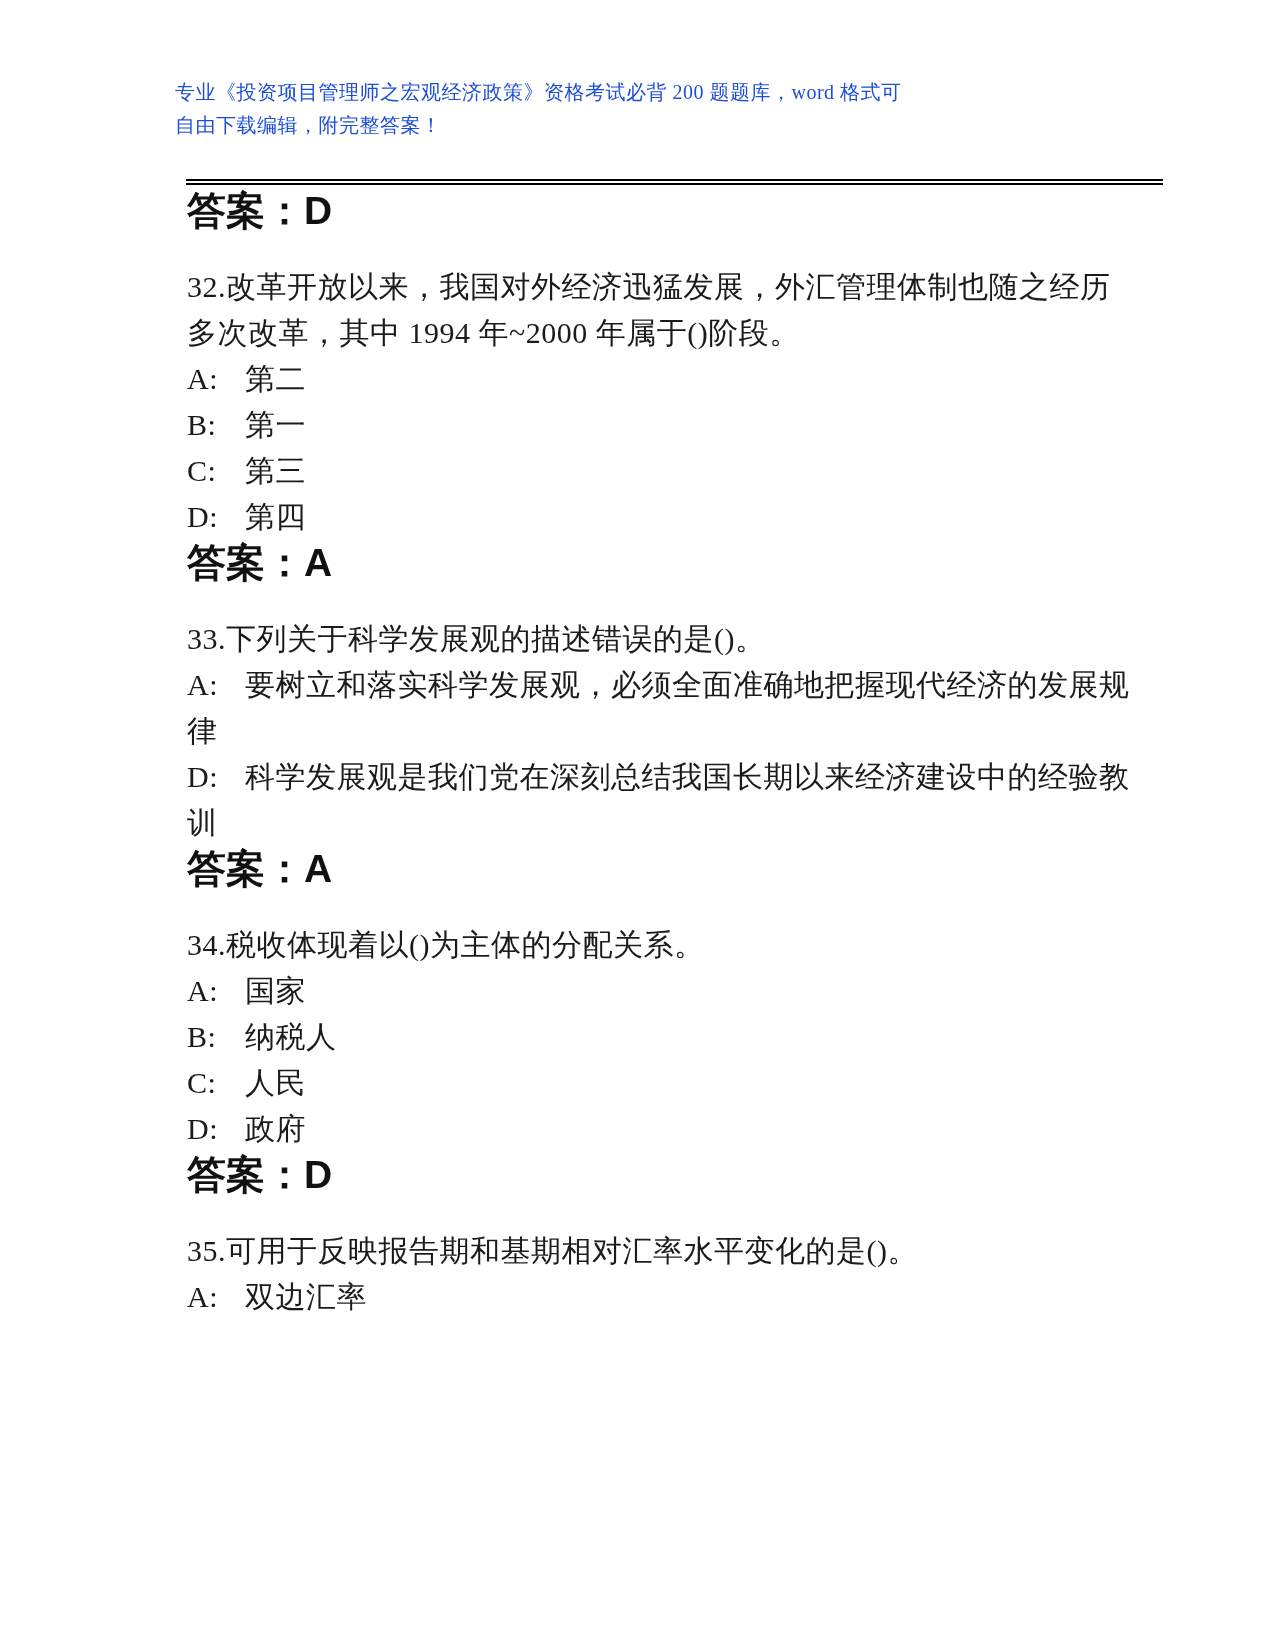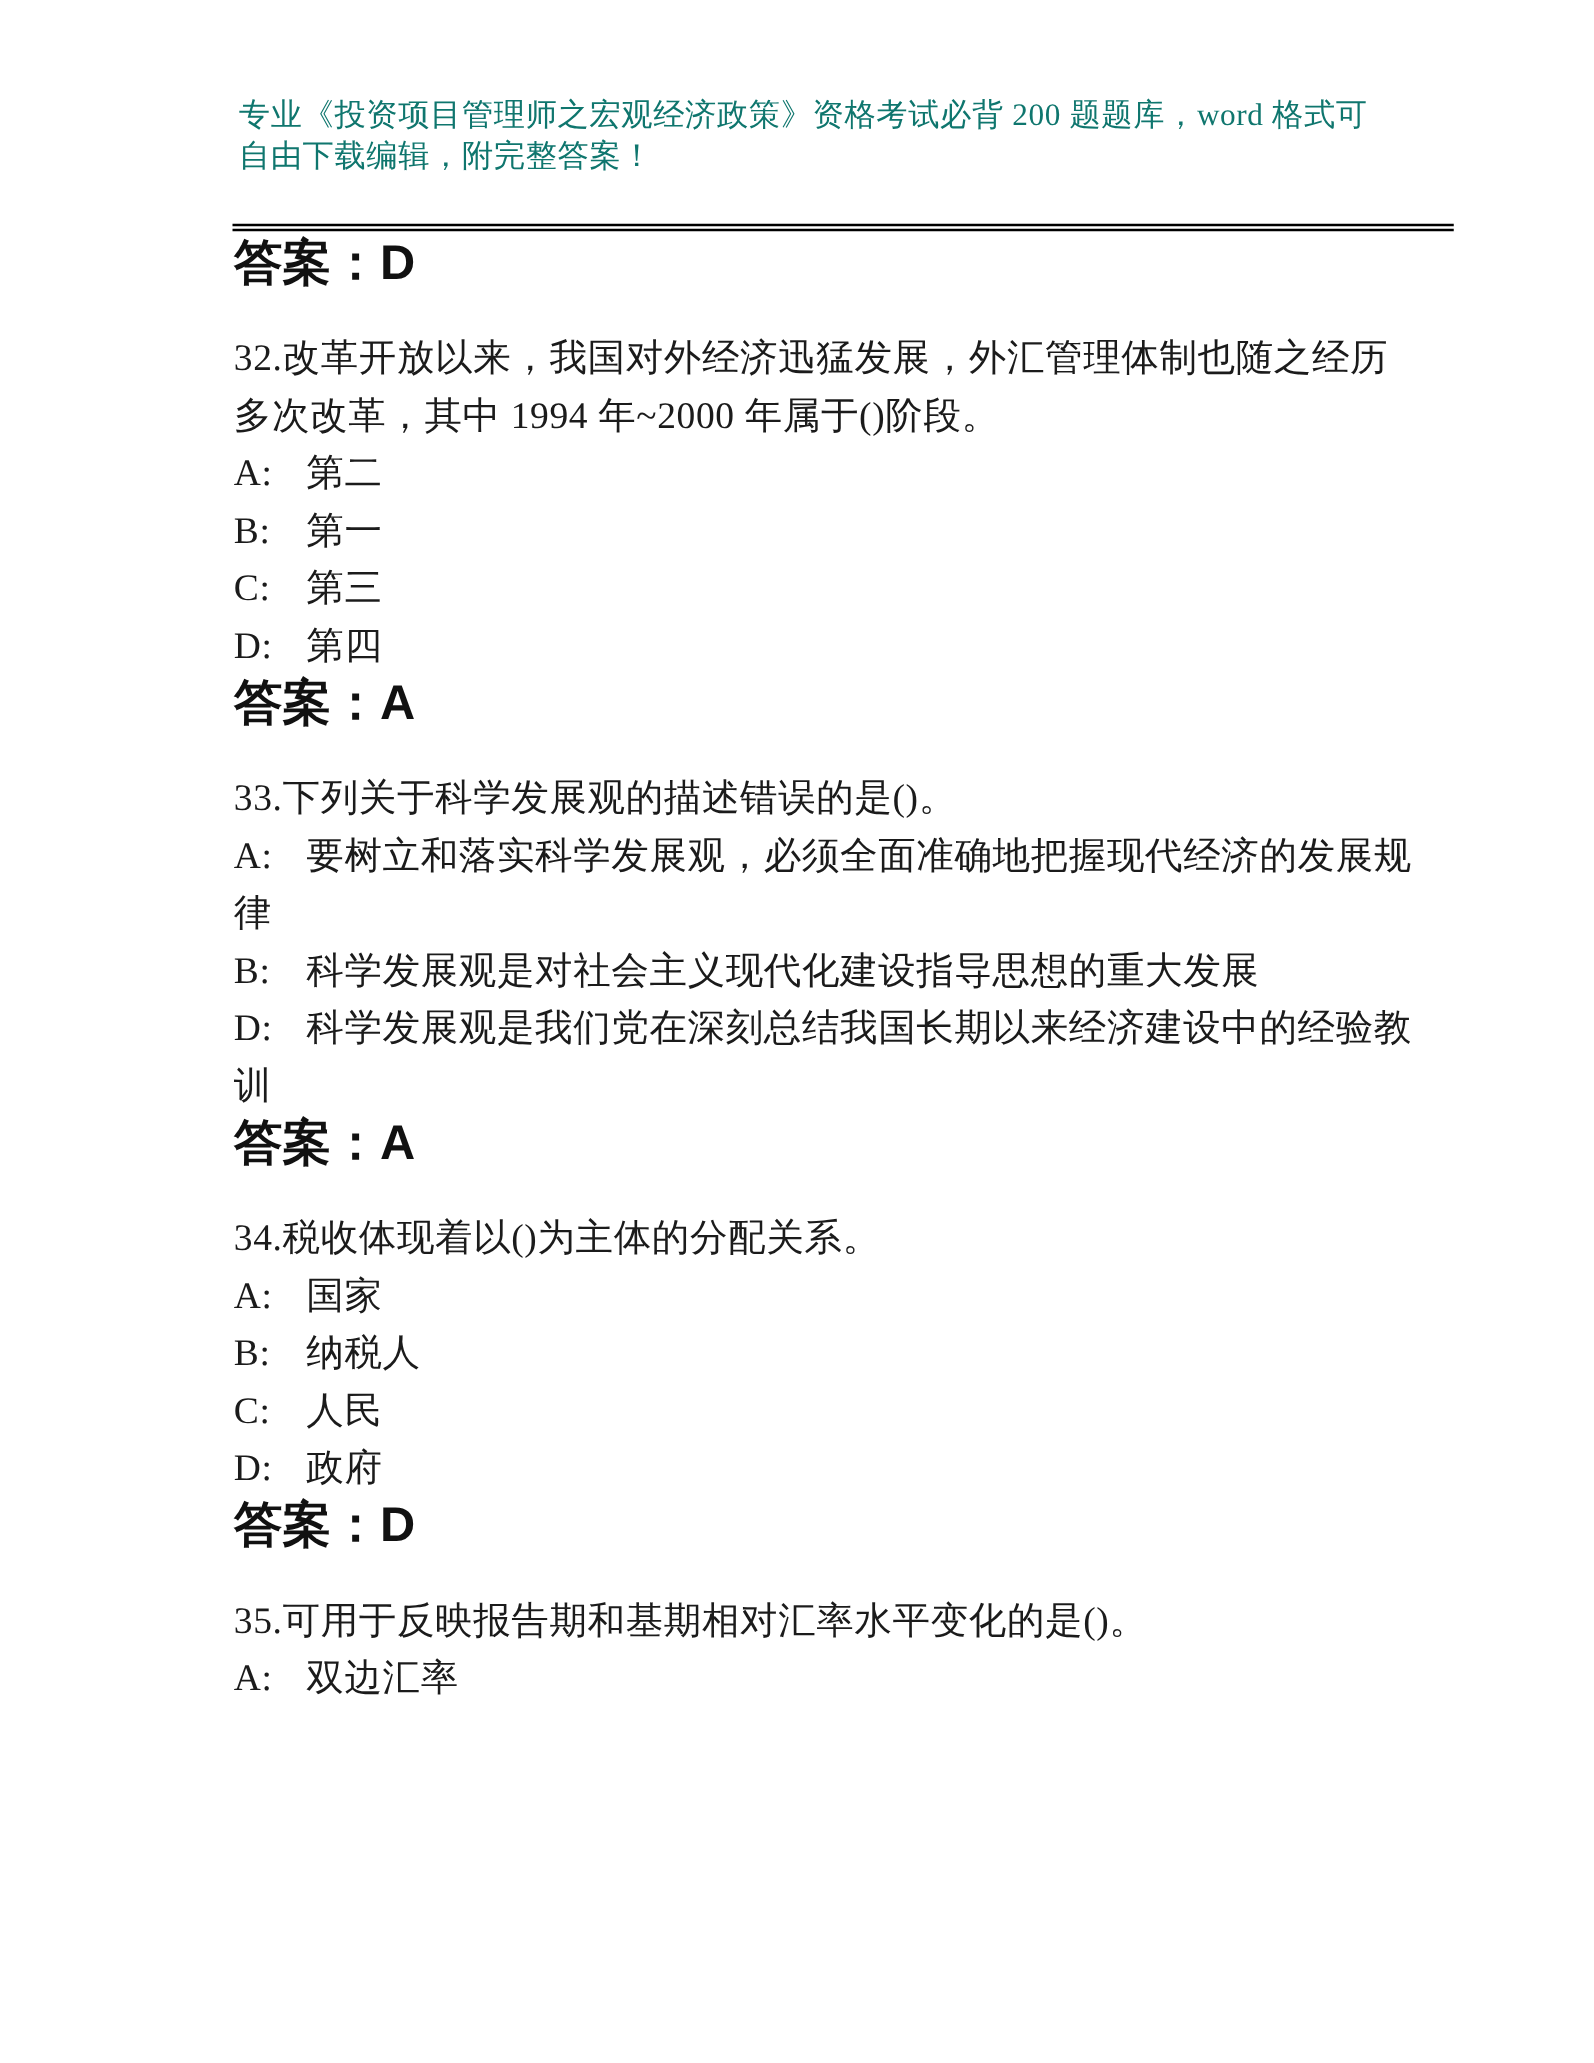--- a/index.html
+++ b/index.html
@@ -7,26 +7,26 @@
   body {
     width: 1275px;
     height: 1650px;
     position: relative;
     overflow: hidden;
     font-family: "Liberation Serif", "DejaVu Serif", serif;
     color: #1b1b1b;
   }
   .page-header {
     position: absolute;
-    left: 191px;
+    left: 175px;
     top: 76px;
-    font-size: 25px;
+    font-size: 20px;
     line-height: 33px;
     letter-spacing: 0.5px;
-    color: #0f766e;
+    color: #1d4ed8;
   }
   .header-rule {
     position: absolute;
     left: 186px;
     top: 179px;
     width: 977px;
     height: 6px;
     border-top: 2px solid #000;
     border-bottom: 2px solid #000;
   }
@@ -94,23 +94,20 @@
     </div>
   </section>
 
   <section class="question">
     <div class="t-line">33.下列关于科学发展观的描述错误的是()。</div>
     <div class="t-line">
       <span class="opt-label">A:</span><span>要树立和落实科学发展观，必须全面准确地把握现代经济的发展规</span>
     </div>
     <div class="t-line">律</div>
     <div class="t-line">
-      <span class="opt-label">B:</span><span>科学发展观是对社会主义现代化建设指导思想的重大发展</span>
-    </div>
-    <div class="t-line">
       <span class="opt-label">D:</span><span>科学发展观是我们党在深刻总结我国长期以来经济建设中的经验教</span>
     </div>
     <div class="t-line">训</div>
     <div class="ans-line">
       <span>答案：</span><span>A</span>
     </div>
   </section>
 
   <section class="question">
     <div class="t-line">34.税收体现着以()为主体的分配关系。</div>

